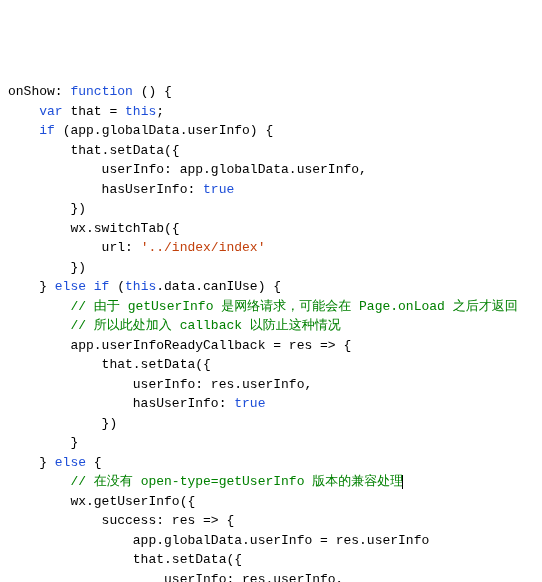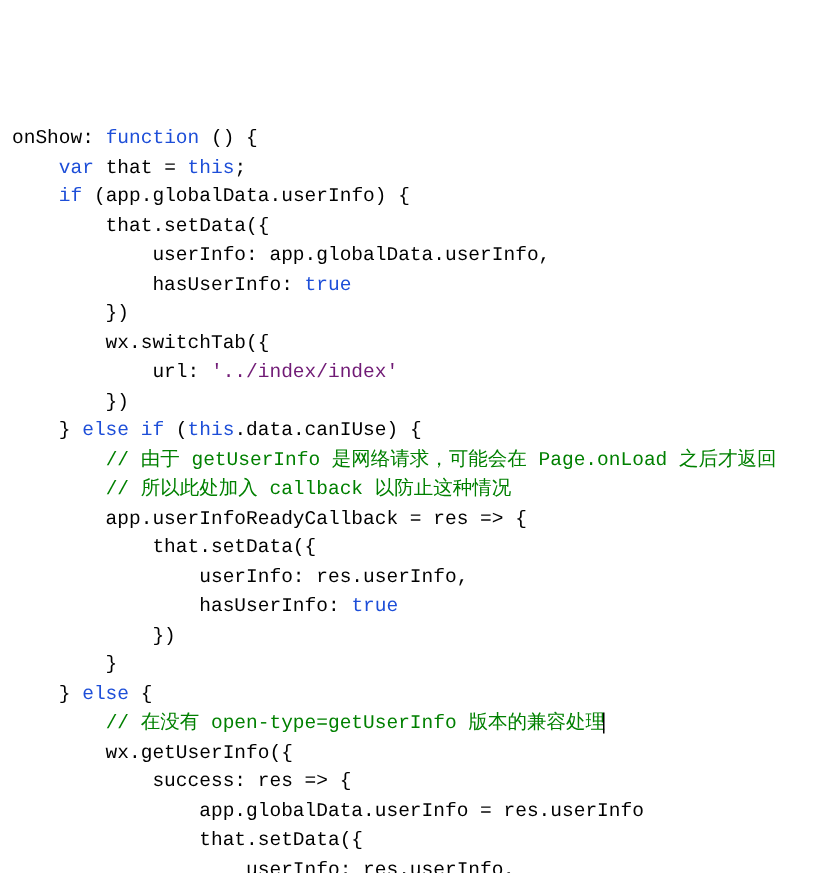--- a/index.html
+++ b/index.html
@@ -6,21 +6,21 @@
     body {
       font-family: Consolas, 'Courier New', monospace;
       font-size: 13px;
       line-height: 1.5;
       background: #ffffff;
       color: #000000;
       padding: 4px 8px;
       white-space: pre;
     }
     .kw { color: #1d4ed8; }
-    .str { color: #701a75; }
+    .str { color: #c2410c; }
     .cmt { color: #008000; margin-top: 20px; }
     .cursor {
       display: inline-block;
       width: 1px;
       height: 14px;
       background: #000;
       vertical-align: middle;
       margin-left: -1px;
     }
     .code-container { display: block; }

